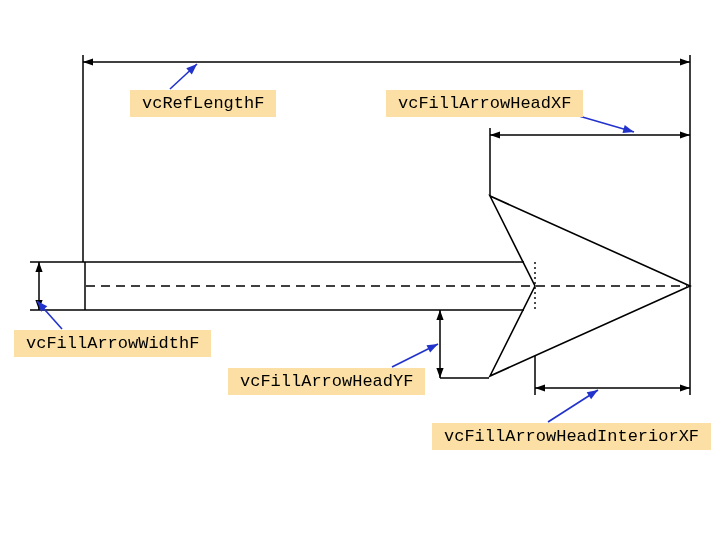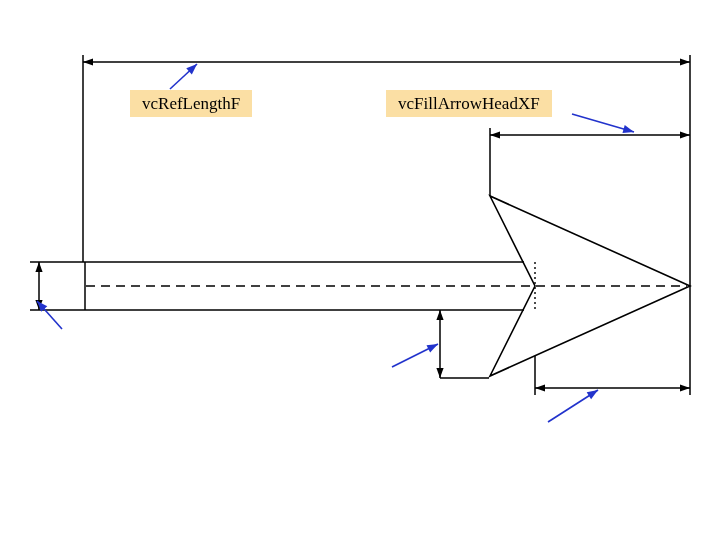--- a/index.html
+++ b/index.html
@@ -6,21 +6,21 @@
     margin: 0;
     padding: 0;
     background: #ffffff;
   }
   .stage {
     position: relative;
     width: 720px;
     height: 540px;
     background: #ffffff;
     overflow: hidden;
-    font-family: Liberation Serif, serif;
+    font-family: Liberation Mono, monospace;
   }
   svg.diagram {
     position: absolute;
     left: 0;
     top: 0;
   }
   .blackline {
     stroke: #000000;
     stroke-width: 1.5;
     fill: none;
@@ -117,16 +117,19 @@
       <line class="leader" x1="62" y1="329" x2="37" y2="301" marker-end="url(#mk-blue)"></line>
       <line class="leader" x1="392" y1="367" x2="438" y2="344" marker-end="url(#mk-blue)"></line>
       <line class="leader" x1="548" y1="422" x2="598" y2="390" marker-end="url(#mk-blue)"></line>
     </g>
   </svg>
 
   <div class="label" style="left:130px; top:90px;">vcRefLengthF</div>
 
   <div class="label" style="left:386px; top:90px;text-align:center;">vcFillArrowHeadXF</div>
 
+  <div class="label" style="left:14px; top:330px;">vcFillArrowWidthF</div>
 
+  <div class="label" style="left:228px; top:368px;">vcFillArrowHeadYF</div>
 
+  <div class="label" style="left:432px; top:423px;">vcFillArrowHeadInteriorXF</div>
 
 </div>
 
 </body></html>

